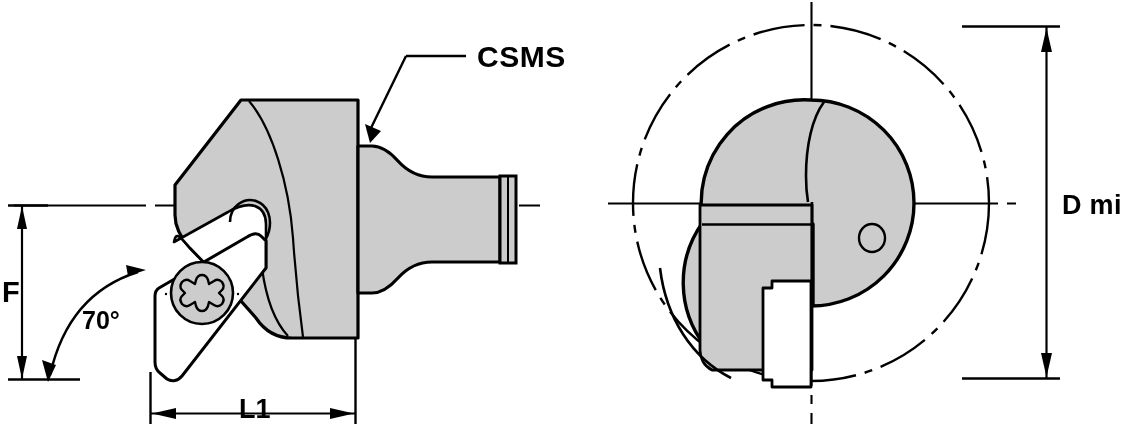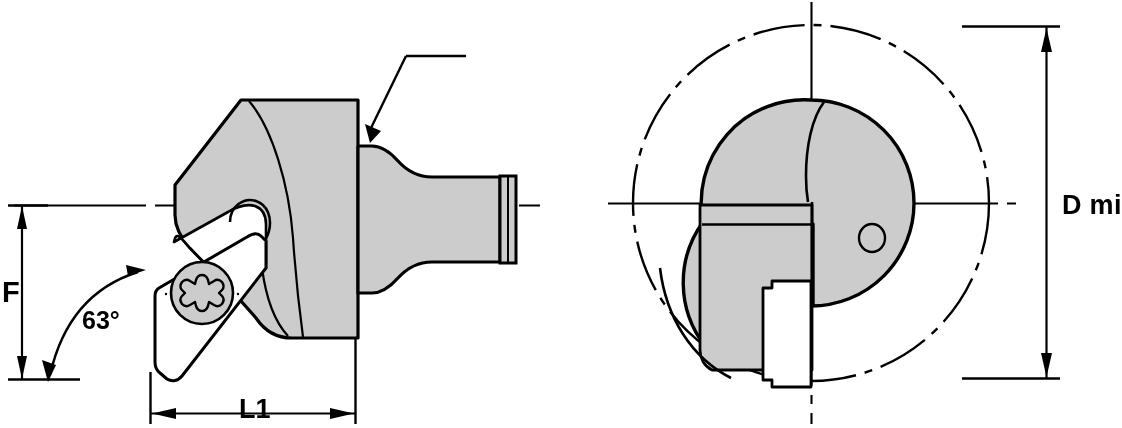--- a/index.html
+++ b/index.html
@@ -218,22 +218,23 @@
         <line x1="962" y1="378.5" x2="1060" y2="378.5" stroke="#000000" stroke-width="2.4"></line>
         <line x1="1046.5" y1="27" x2="1046.5" y2="378" stroke="#000000" stroke-width="2.2"></line>
         <polygon points="1046.5,28 1041,52 1052,52" fill="#000000"></polygon>
         <polygon points="1046.5,377 1041,353 1052,353" fill="#000000"></polygon>
       </g>
 
     </g>
 
   </svg>
 
+  <div class="lbl" id="label-csms">CSMS</div>
 
   <div class="lbl" id="label-dmin">D min</div>
 
   <div class="lbl" id="label-f">F</div>
 
   <div class="lbl" id="label-l1">L1</div>
 
-  <div class="lbl" id="label-angle">63°</div>
+  <div class="lbl" id="label-angle">70°</div>
 
 </div>
 
 </body></html>

